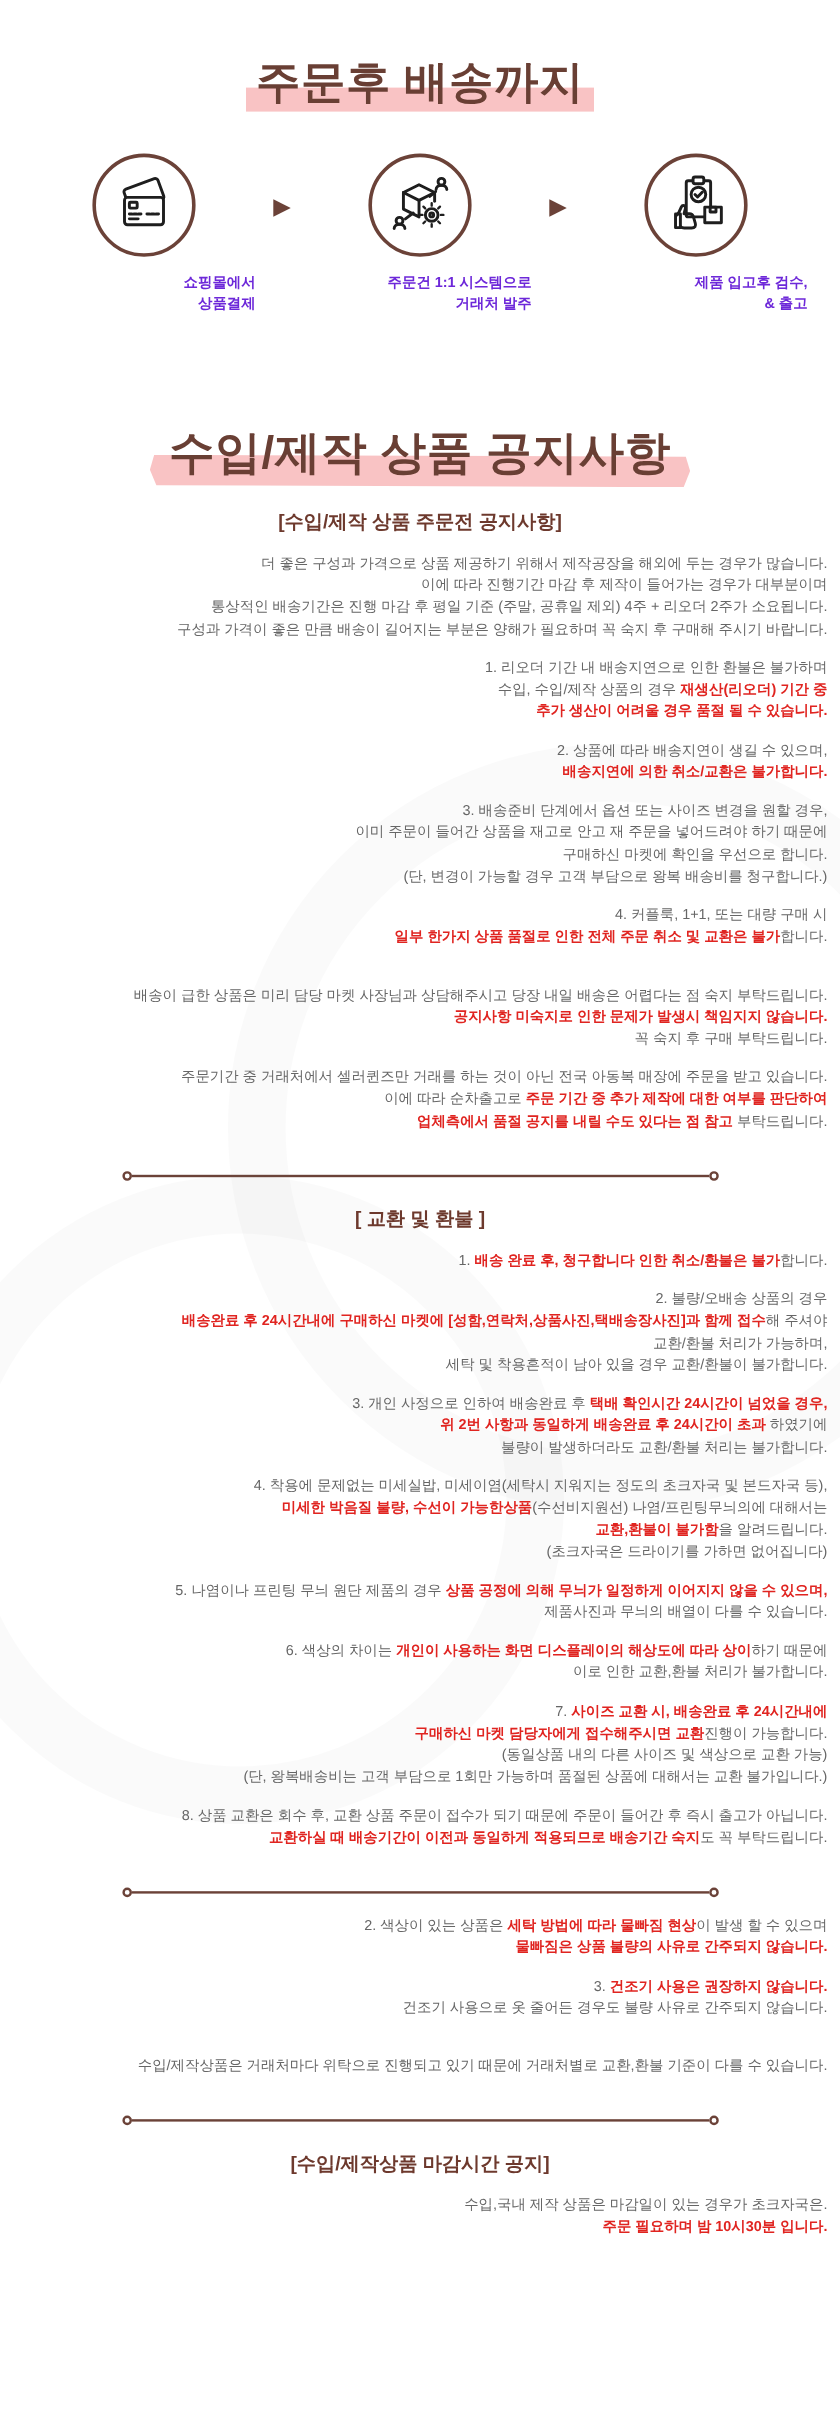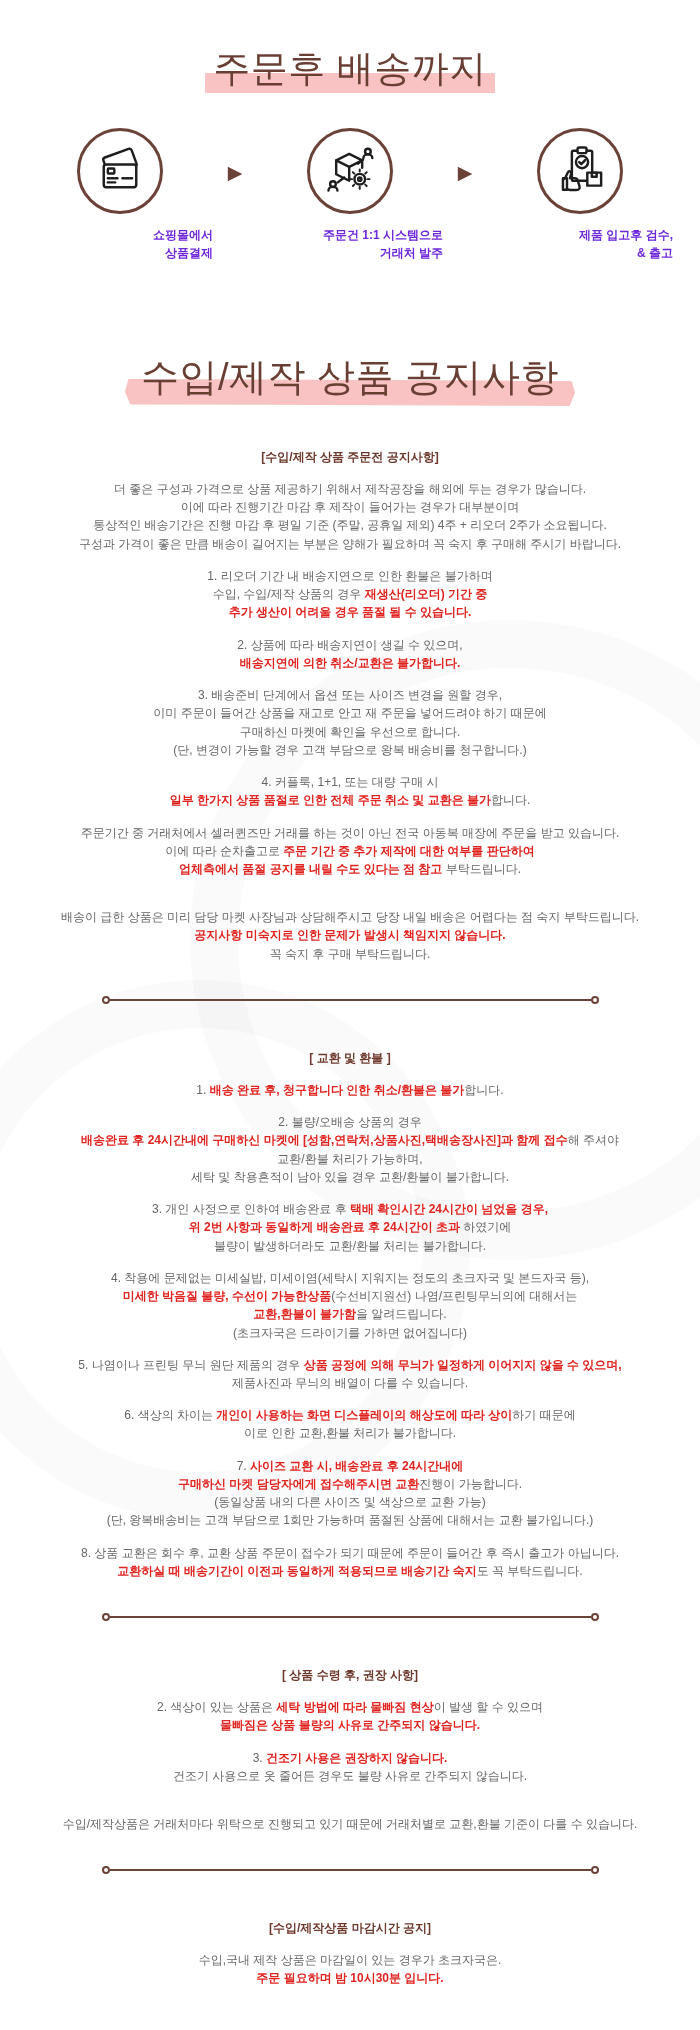--- a/index.html
+++ b/index.html
@@ -10,37 +10,37 @@
     font-family:"Liberation Sans","DejaVu Sans",sans-serif;
   }
   .watermark { position:absolute; border-radius:50%; border:48px solid rgba(130,130,130,0.04); pointer-events:none; }
   .wm1 { width:640px; height:640px; left:190px; top:620px; }
   .wm2 { width:540px; height:540px; left:-70px; top:980px; }
 
   .title-row { position:relative; text-align:center; }
   .t1-row { padding-top:44px; }
   .t2-row { margin-top:90px; }
   .hl { position:relative; display:inline-block; z-index:0; }
-  .hl .t { position:relative; z-index:1; font-weight:400; color:#693f34; letter-spacing:.5px; }
+  .hl .t { position:relative; z-index:1; font-weight:700; color:#693f34; letter-spacing:.5px; }
   .t1 .t { font-size:37px; }
   .t1::before { content:""; position:absolute; z-index:0; left:-8px; right:-8px; bottom:1px; height:20px; background:#f9c3c4; }
   .t2 .t { font-size:38px; }
   .t2::before { content:""; position:absolute; z-index:0; left:-16px; right:-16px; bottom:-3px; height:27px; background:#f9c3c4;
     clip-path:polygon(0.8% 0, 99.2% 6%, 100% 50%, 98.8% 100%, 1.2% 94%, 0 46%); }
 
   .steps { margin-top:34px; display:flex; justify-content:center; align-items:flex-start; }
   .step { width:186px; }
   .step-circle { width:86px; height:86px; border:3.5px solid #6b4238; border-radius:50%; margin:0 auto;
     display:flex; align-items:center; justify-content:center; background:#fff; }
   .step-circle svg { width:52px; height:52px; stroke:#1e1e1e; fill:none; stroke-width:3; stroke-linecap:round; stroke-linejoin:round; }
   .step-label { margin-top:12px; text-align:right; color:#6d28d9; font-size:12px; font-weight:700; line-height:1.5; white-space:pre-line; }
   .step-arrow { width:44px; text-align:center; margin-top:33px; font-size:19px; color:#6b4238; }
 
-  .note-h { text-align:center; color:#6d392d; font-weight:700; font-size:12px; margin-top:46px; position:relative; }
-  .para { position:relative; text-align:center; font-size:12px; line-height:1.52; margin:14px auto 0; white-space:pre-line; width:97%; }
+  .note-h { text-align:center; color:#6d392d; font-weight:700; font-size:16px; margin-top:22px; position:relative; }
+  .para { position:relative; text-align:right; font-size:12px; line-height:1.52; margin:14px auto 0; white-space:pre-line; width:97%; }
   .c-g { color:#666666; }
   .c-r { color:#e02420; font-weight:700; }
   .mt-lg { margin-top:30px; }
 
   .divider { display:flex; align-items:center; width:71%; margin:33px auto 0; }
   .divider .dl { flex:1; height:2px; background:#6b4238; }
   .divider .dd { width:8px; height:8px; border:2.5px solid #6b4238; border-radius:50%; background:#fff; }
 </style>
 </head>
 <body>
@@ -131,27 +131,27 @@
 </span><span class="c-r">배송지연에 의한 취소/교환은 불가합니다.</span></p>
 
   <p class="para"><span class="c-g">3. 배송준비 단계에서 옵션 또는 사이즈 변경을 원할 경우,
 이미 주문이 들어간 상품을 재고로 안고 재 주문을 넣어드려야 하기 때문에
 구매하신 마켓에 확인을 우선으로 합니다.
 (단, 변경이 가능할 경우 고객 부담으로 왕복 배송비를 청구합니다.)</span></p>
 
   <p class="para"><span class="c-g">4. 커플룩, 1+1, 또는 대량 구매 시
 </span><span class="c-r">일부 한가지 상품 품절로 인한 전체 주문 취소 및 교환은 불가</span><span class="c-g">합니다.</span></p>
 
+  <p class="para mt-lg"><span class="c-g">배송이 급한 상품은 미리 담당 마켓 사장님과 상담해주시고 당장 내일 배송은 어렵다는 점 숙지 부탁드립니다.
+</span><span class="c-r">공지사항 미숙지로 인한 문제가 발생시 책임지지 않습니다.</span><span class="c-g">
+</span><span class="c-g">꼭 숙지 후 구매 부탁드립니다.</span></p>
+
   <p class="para"><span class="c-g">주문기간 중 거래처에서 셀러퀸즈만 거래를 하는 것이 아닌 전국 아동복 매장에 주문을 받고 있습니다.
 이에 따라 순차출고로 </span><span class="c-r">주문 기간 중 추가 제작에 대한 여부를 판단하여
 업체측에서 품절 공지를 내릴 수도 있다는 점 참고 </span><span class="c-g">부탁드립니다.</span></p>
-
-  <p class="para mt-lg"><span class="c-g">배송이 급한 상품은 미리 담당 마켓 사장님과 상담해주시고 당장 내일 배송은 어렵다는 점 숙지 부탁드립니다.
-</span><span class="c-r">공지사항 미숙지로 인한 문제가 발생시 책임지지 않습니다.</span><span class="c-g">
-</span><span class="c-g">꼭 숙지 후 구매 부탁드립니다.</span></p>
 
   <div class="divider">
       <span class="dd"></span>
       <span class="dl"></span>
       <span class="dd"></span>
     </div>
 
   <div class="note-h">[ 교환 및 환불 ]</div>
 
   <p class="para"><span class="c-g">1. </span><span class="c-r">배송 완료 후, 청구합니다 인한 취소/환불은 불가</span><span class="c-g">합니다.</span></p>
@@ -183,21 +183,20 @@
 
   <p class="para"><span class="c-g">8. 상품 교환은 회수 후, 교환 상품 주문이 접수가 되기 때문에 주문이 들어간 후 즉시 출고가 아닙니다.
 </span><span class="c-r">교환하실 때 배송기간이 이전과 동일하게 적용되므로 배송기간 숙지</span><span class="c-g">도 꼭 부탁드립니다.</span></p>
 
   <div class="divider">
       <span class="dd"></span>
       <span class="dl"></span>
       <span class="dd"></span>
     </div>
 
-  <div class="note-h">[ 상품 수령 후, 권장 사항]</div>
 
 
   <p class="para"><span class="c-g">2. 색상이 있는 상품은 </span><span class="c-r">세탁 방법에 따라 물빠짐 현상</span><span class="c-g">이 발생 할 수 있으며
 </span><span class="c-r">물빠짐은 상품 불량의 사유로 간주되지 않습니다.</span></p>
 
   <p class="para"><span class="c-g">3. </span><span class="c-r">건조기 사용은 권장하지 않습니다.</span><span class="c-g">
 건조기 사용으로 옷 줄어든 경우도 불량 사유로 간주되지 않습니다.</span></p>
 
   <p class="para mt-lg"><span class="c-g">수입/제작상품은 거래처마다 위탁으로 진행되고 있기 때문에 거래처별로 교환,환불 기준이 다를 수 있습니다.</span></p>
 

